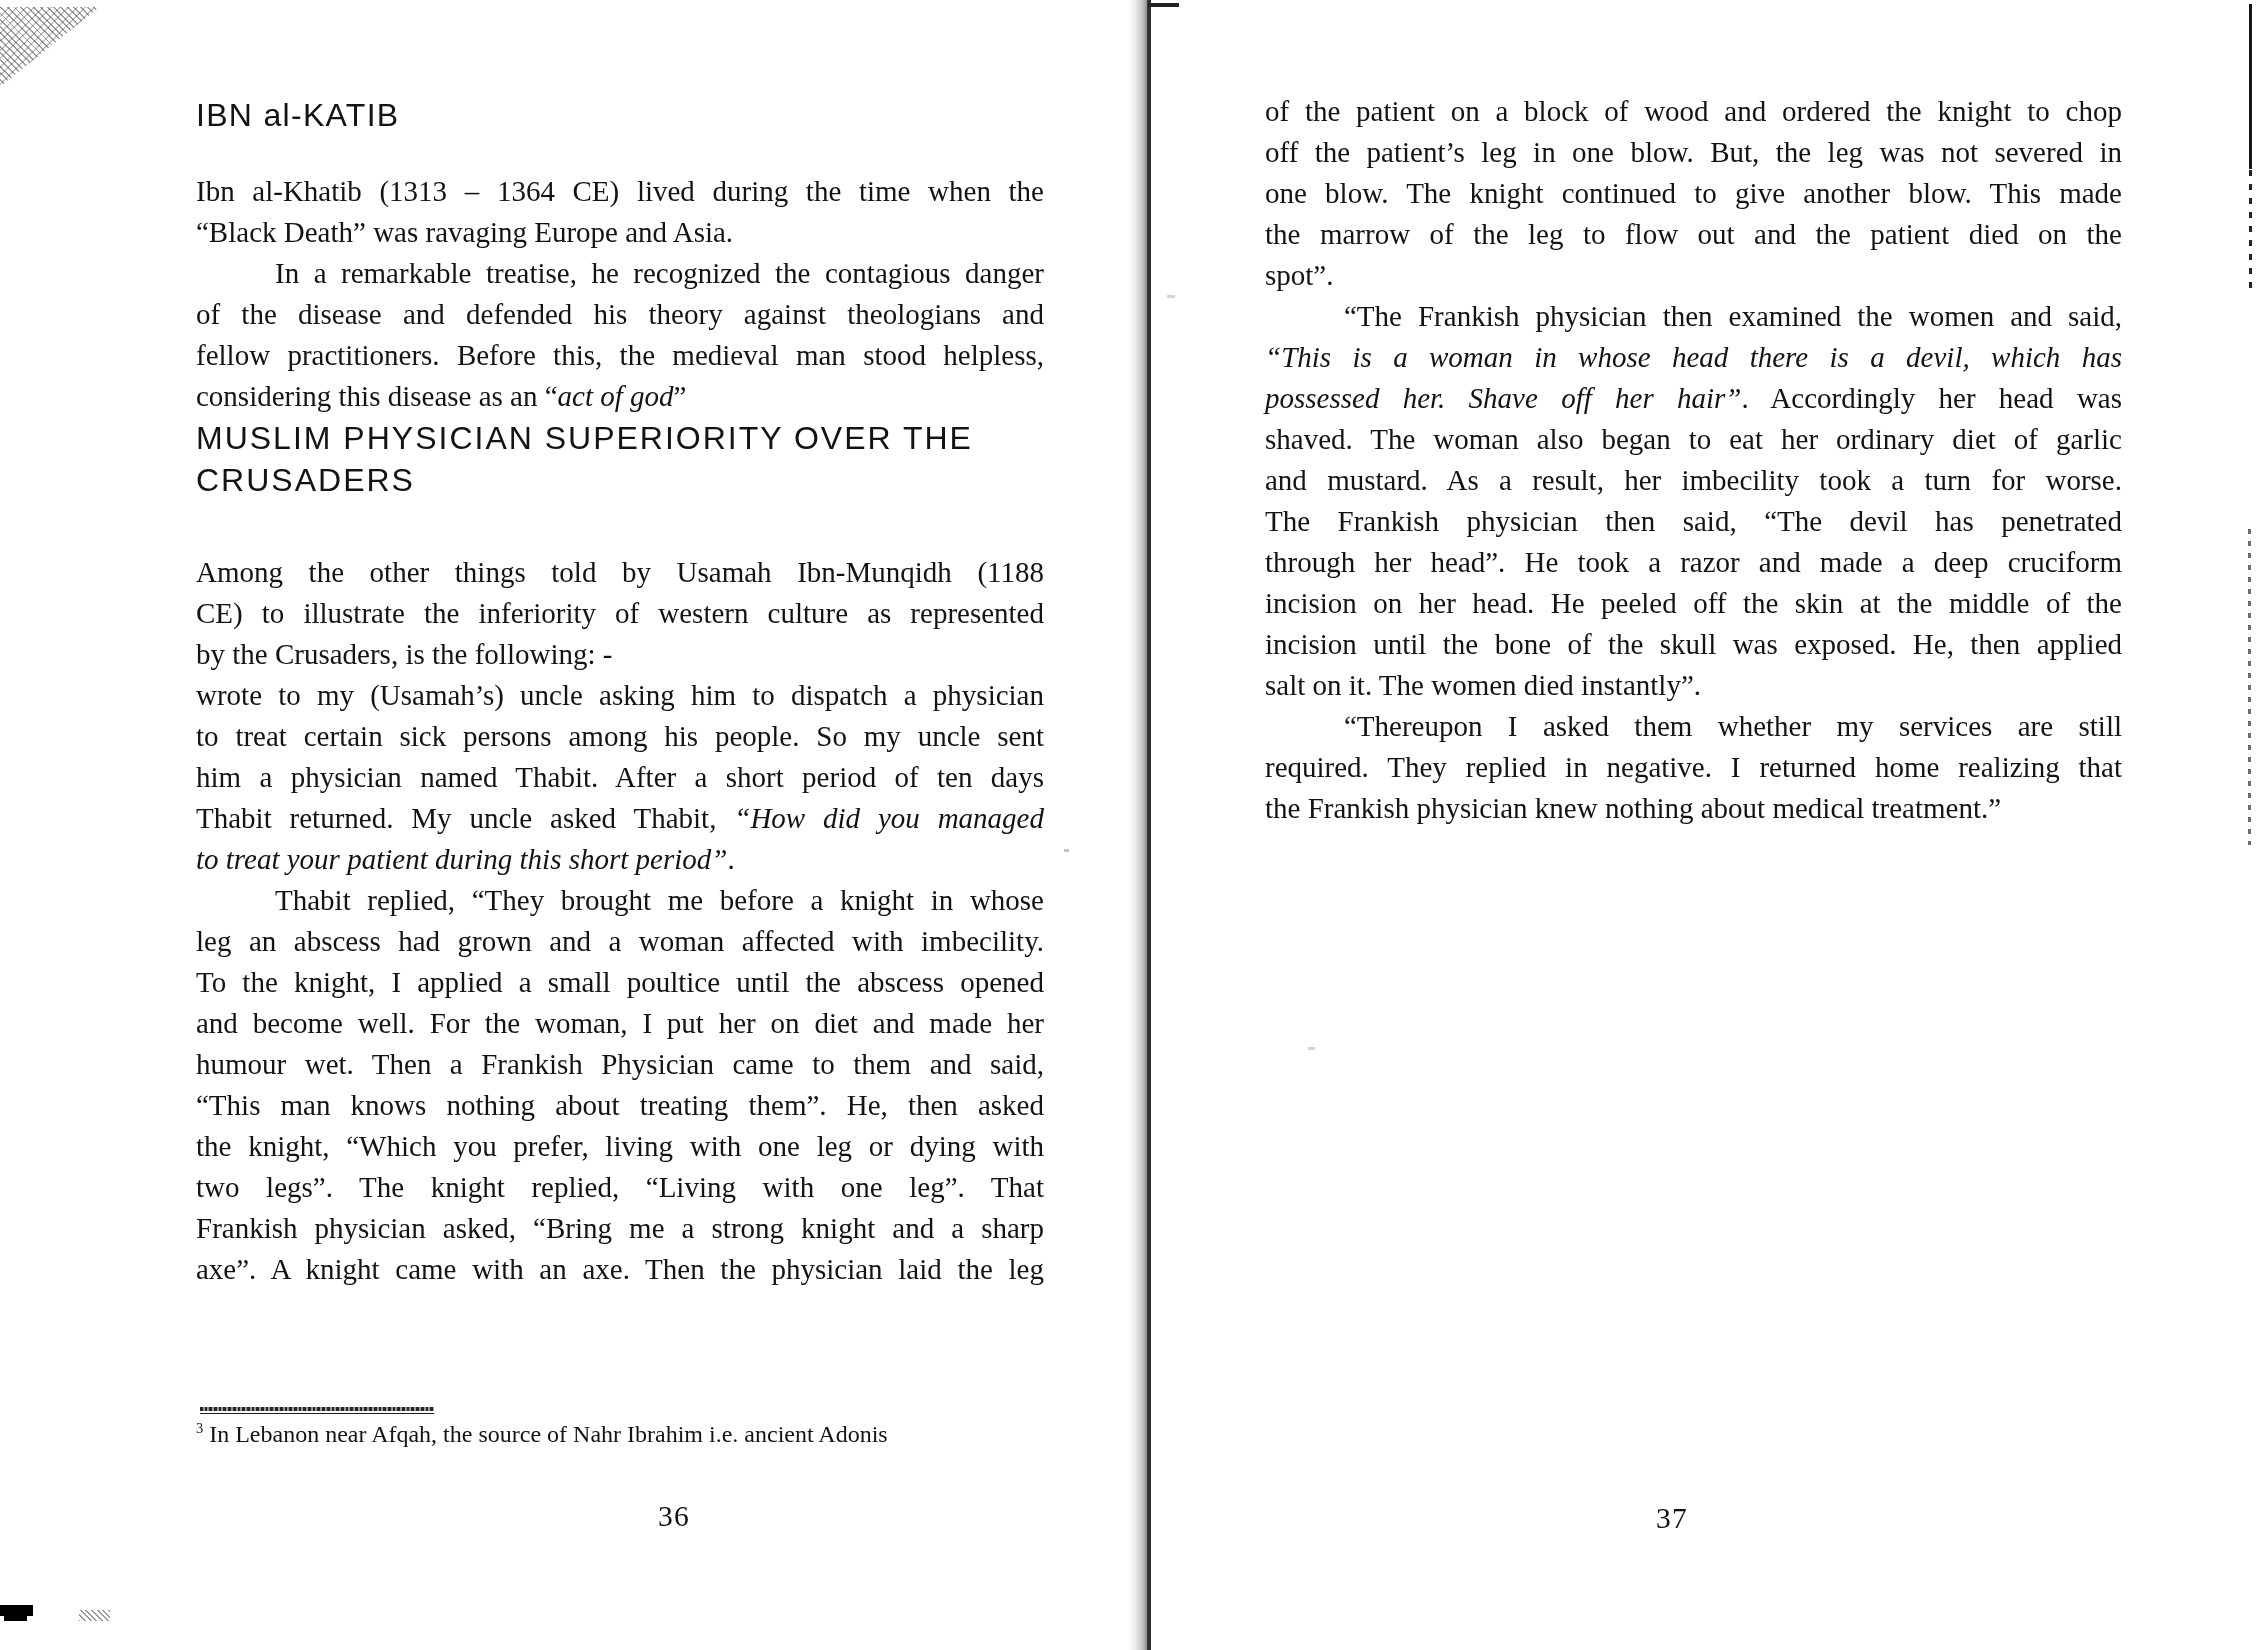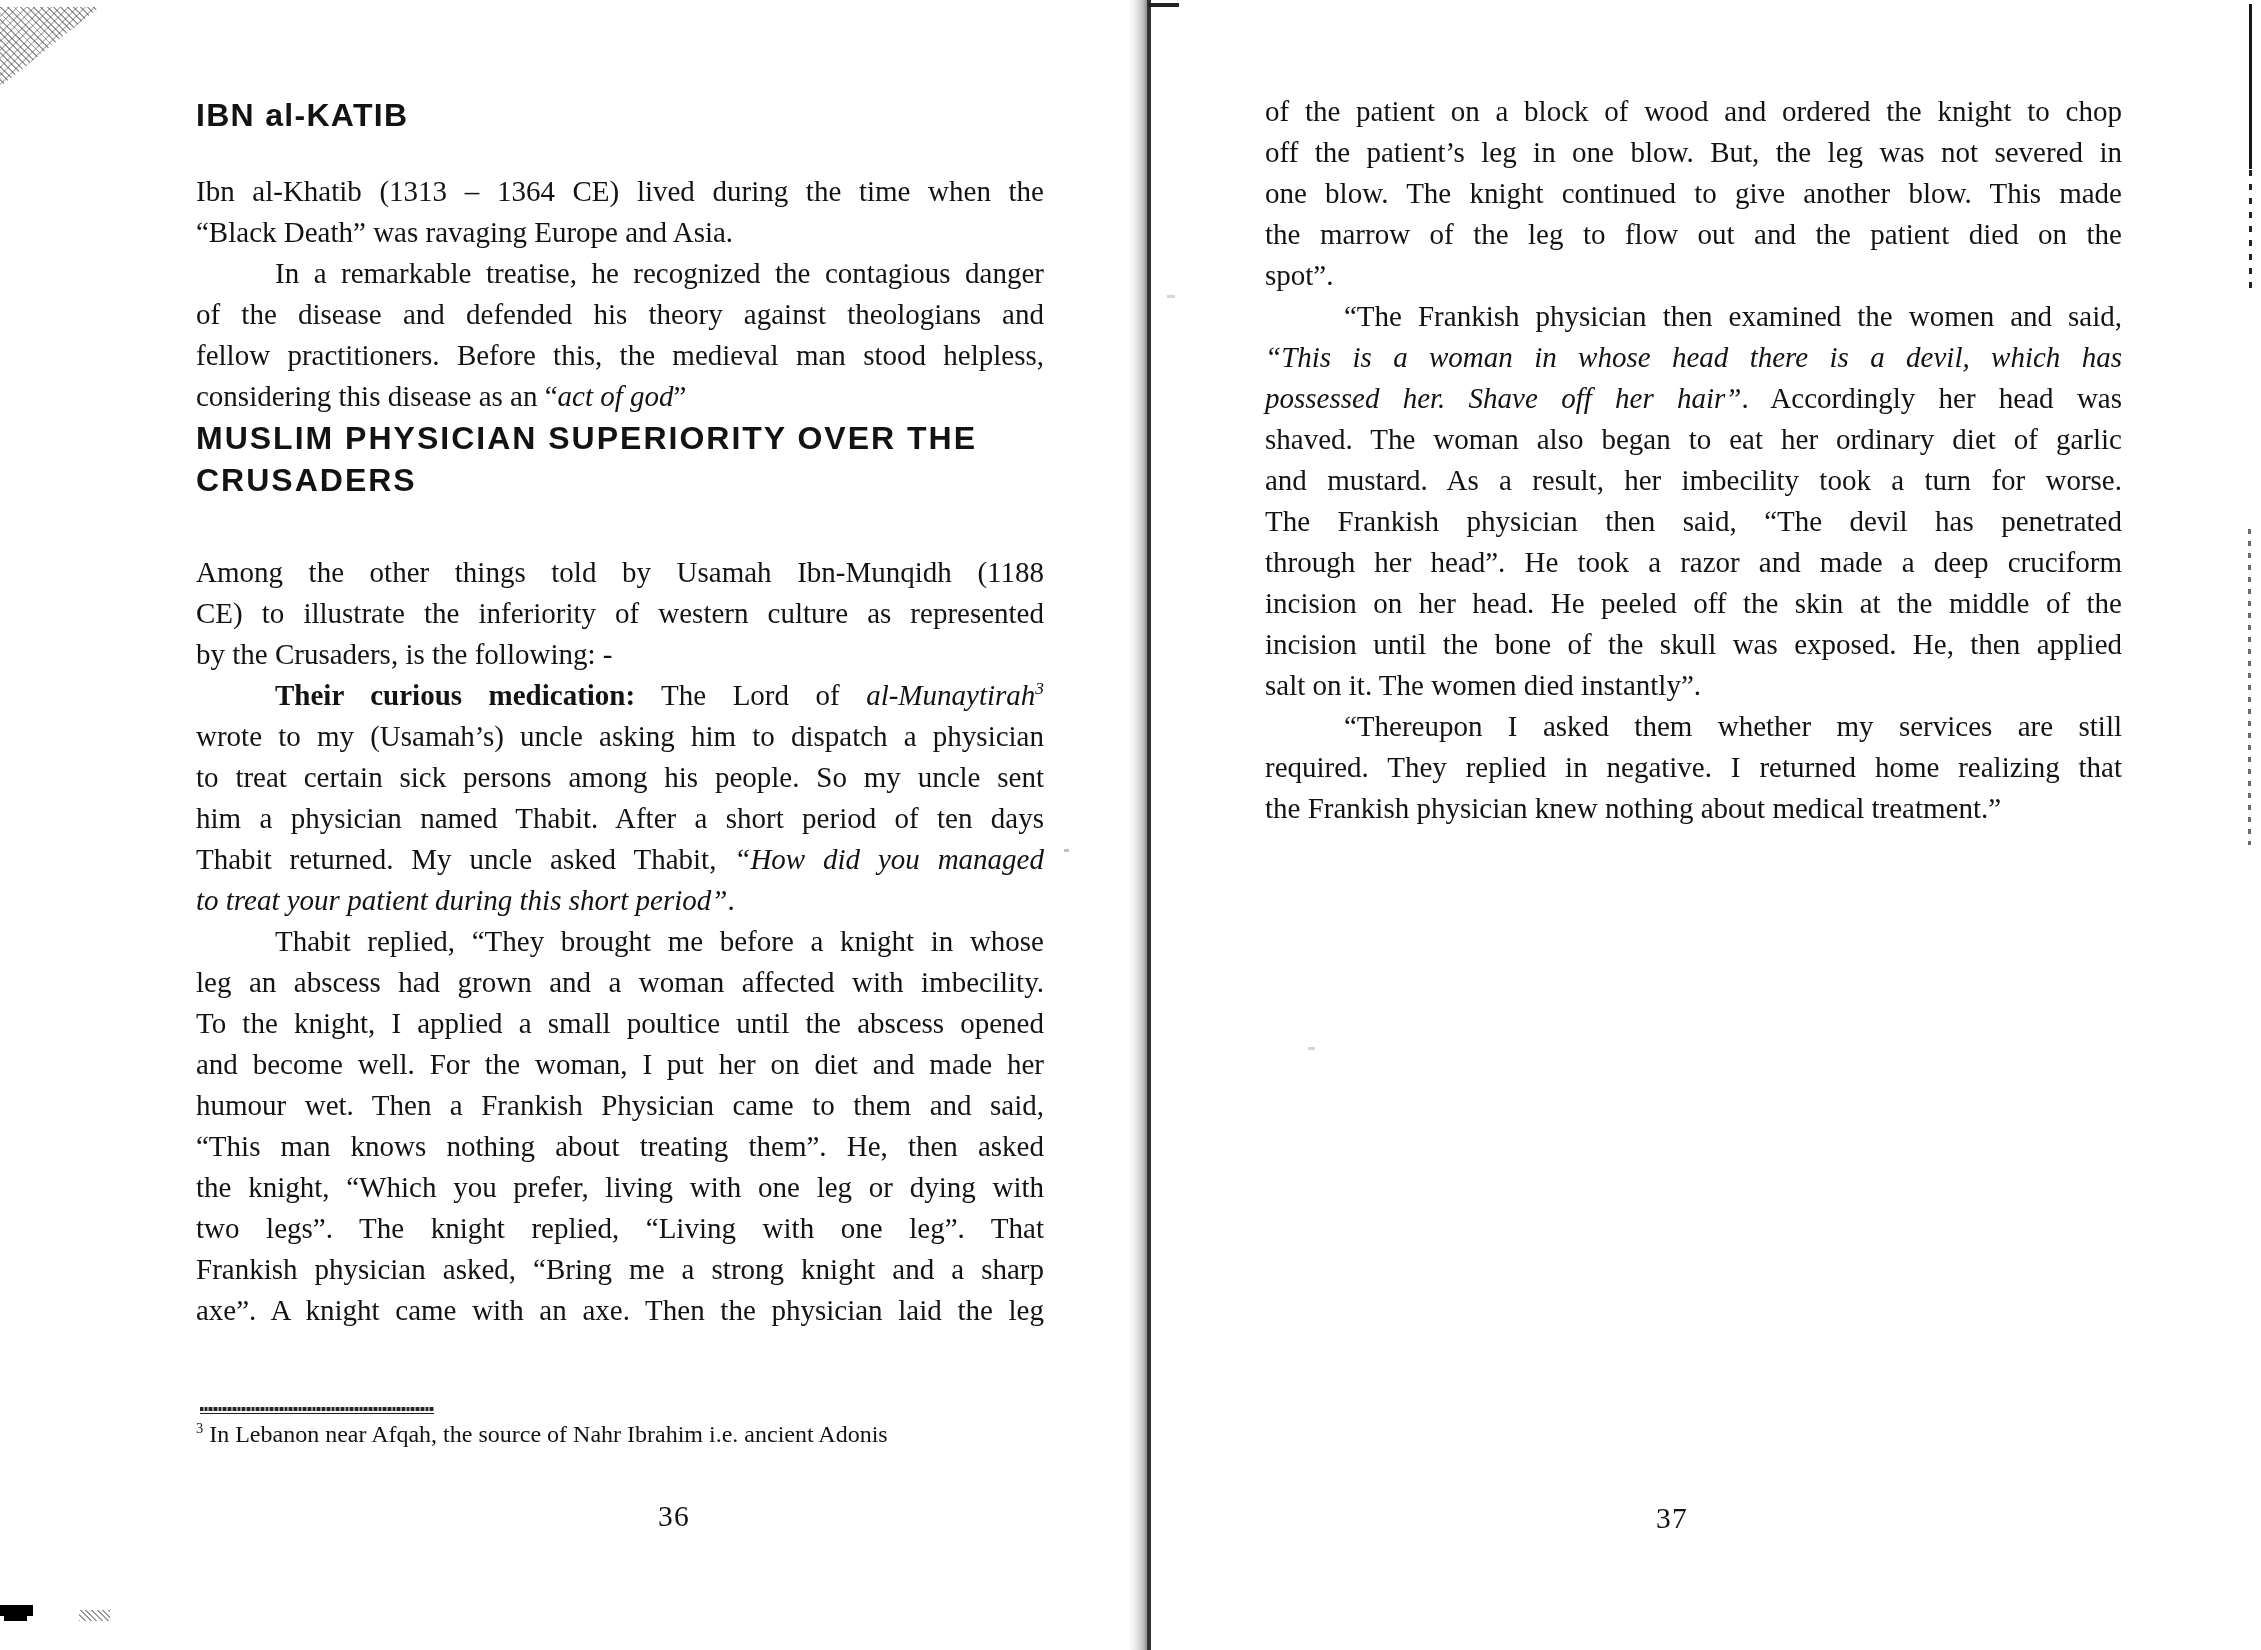--- a/index.html
+++ b/index.html
@@ -16,21 +16,21 @@
   .blk { margin:0; }
   .blk-para .line { font-size:29px; line-height:41px; }
   .line.just { text-align:justify; text-align-last:justify; }
   .line.rag  { text-align:left; text-align-last:left; }
   .line.ind  { text-indent:79px; }
   .it  { font-style:italic; }
   .bd  { font-weight:bold; }
   .sup { font-size:0.6em; vertical-align:super; line-height:0; }
 
   .blk-heading .line {
-    font-family:"Liberation Sans", sans-serif; font-weight:700;
+    font-family:"Liberation Sans", sans-serif; font-weight:400;
     font-size:32px; line-height:42px; letter-spacing:1.3px;
   }
   
   .left-col .blk:nth-child(1) { margin-bottom:35px; }
   
   .left-col .blk:nth-child(4) { margin-bottom:51px; }
   .left-col .blk:nth-child(4) .line { letter-spacing:2px; }
 
   .footnote-rule {
     position:absolute; left:200px; top:1407px; width:234px; height:7.4px;
@@ -98,21 +98,20 @@
       <div class="blk blk-heading">
         <div class="line rag"><span class="">MUSLIM PHYSICIAN SUPERIORITY OVER THE</span></div>
         <div class="line rag"><span class="">CRUSADERS</span></div>
       </div>
       <div class="blk blk-para">
         <div class="line just"><span class="">Among the other things told by Usamah Ibn-Munqidh (1188</span></div>
         <div class="line just"><span class="">CE) to illustrate the inferiority of western culture as represented</span></div>
         <div class="line rag"><span class="">by the Crusaders, is the following: -</span></div>
       </div>
       <div class="blk blk-para">
-        <div class="line just ind"><span class="bd">Their curious medication:</span><span class=""> The Lord of </span><span class="it">al-Munaytirah</span><span class="it sup">3</span></div>
         <div class="line just"><span class="">wrote to my (Usamah’s) uncle asking him to dispatch a physician</span></div>
         <div class="line just"><span class="">to treat certain sick persons among his people. So my uncle sent</span></div>
         <div class="line just"><span class="">him a physician named Thabit. After a short period of ten days</span></div>
         <div class="line just"><span class="">Thabit returned. My uncle asked Thabit, </span><span class="it">“How did you managed</span></div>
         <div class="line rag"><span class="it">to treat your patient during this short period”</span><span class="">.</span></div>
       </div>
       <div class="blk blk-para">
         <div class="line just ind"><span class="">Thabit replied, “They brought me before a knight in whose</span></div>
         <div class="line just"><span class="">leg an abscess had grown and a woman affected with imbecility.</span></div>
         <div class="line just"><span class="">To the knight, I applied a small poultice until the abscess opened</span></div>

